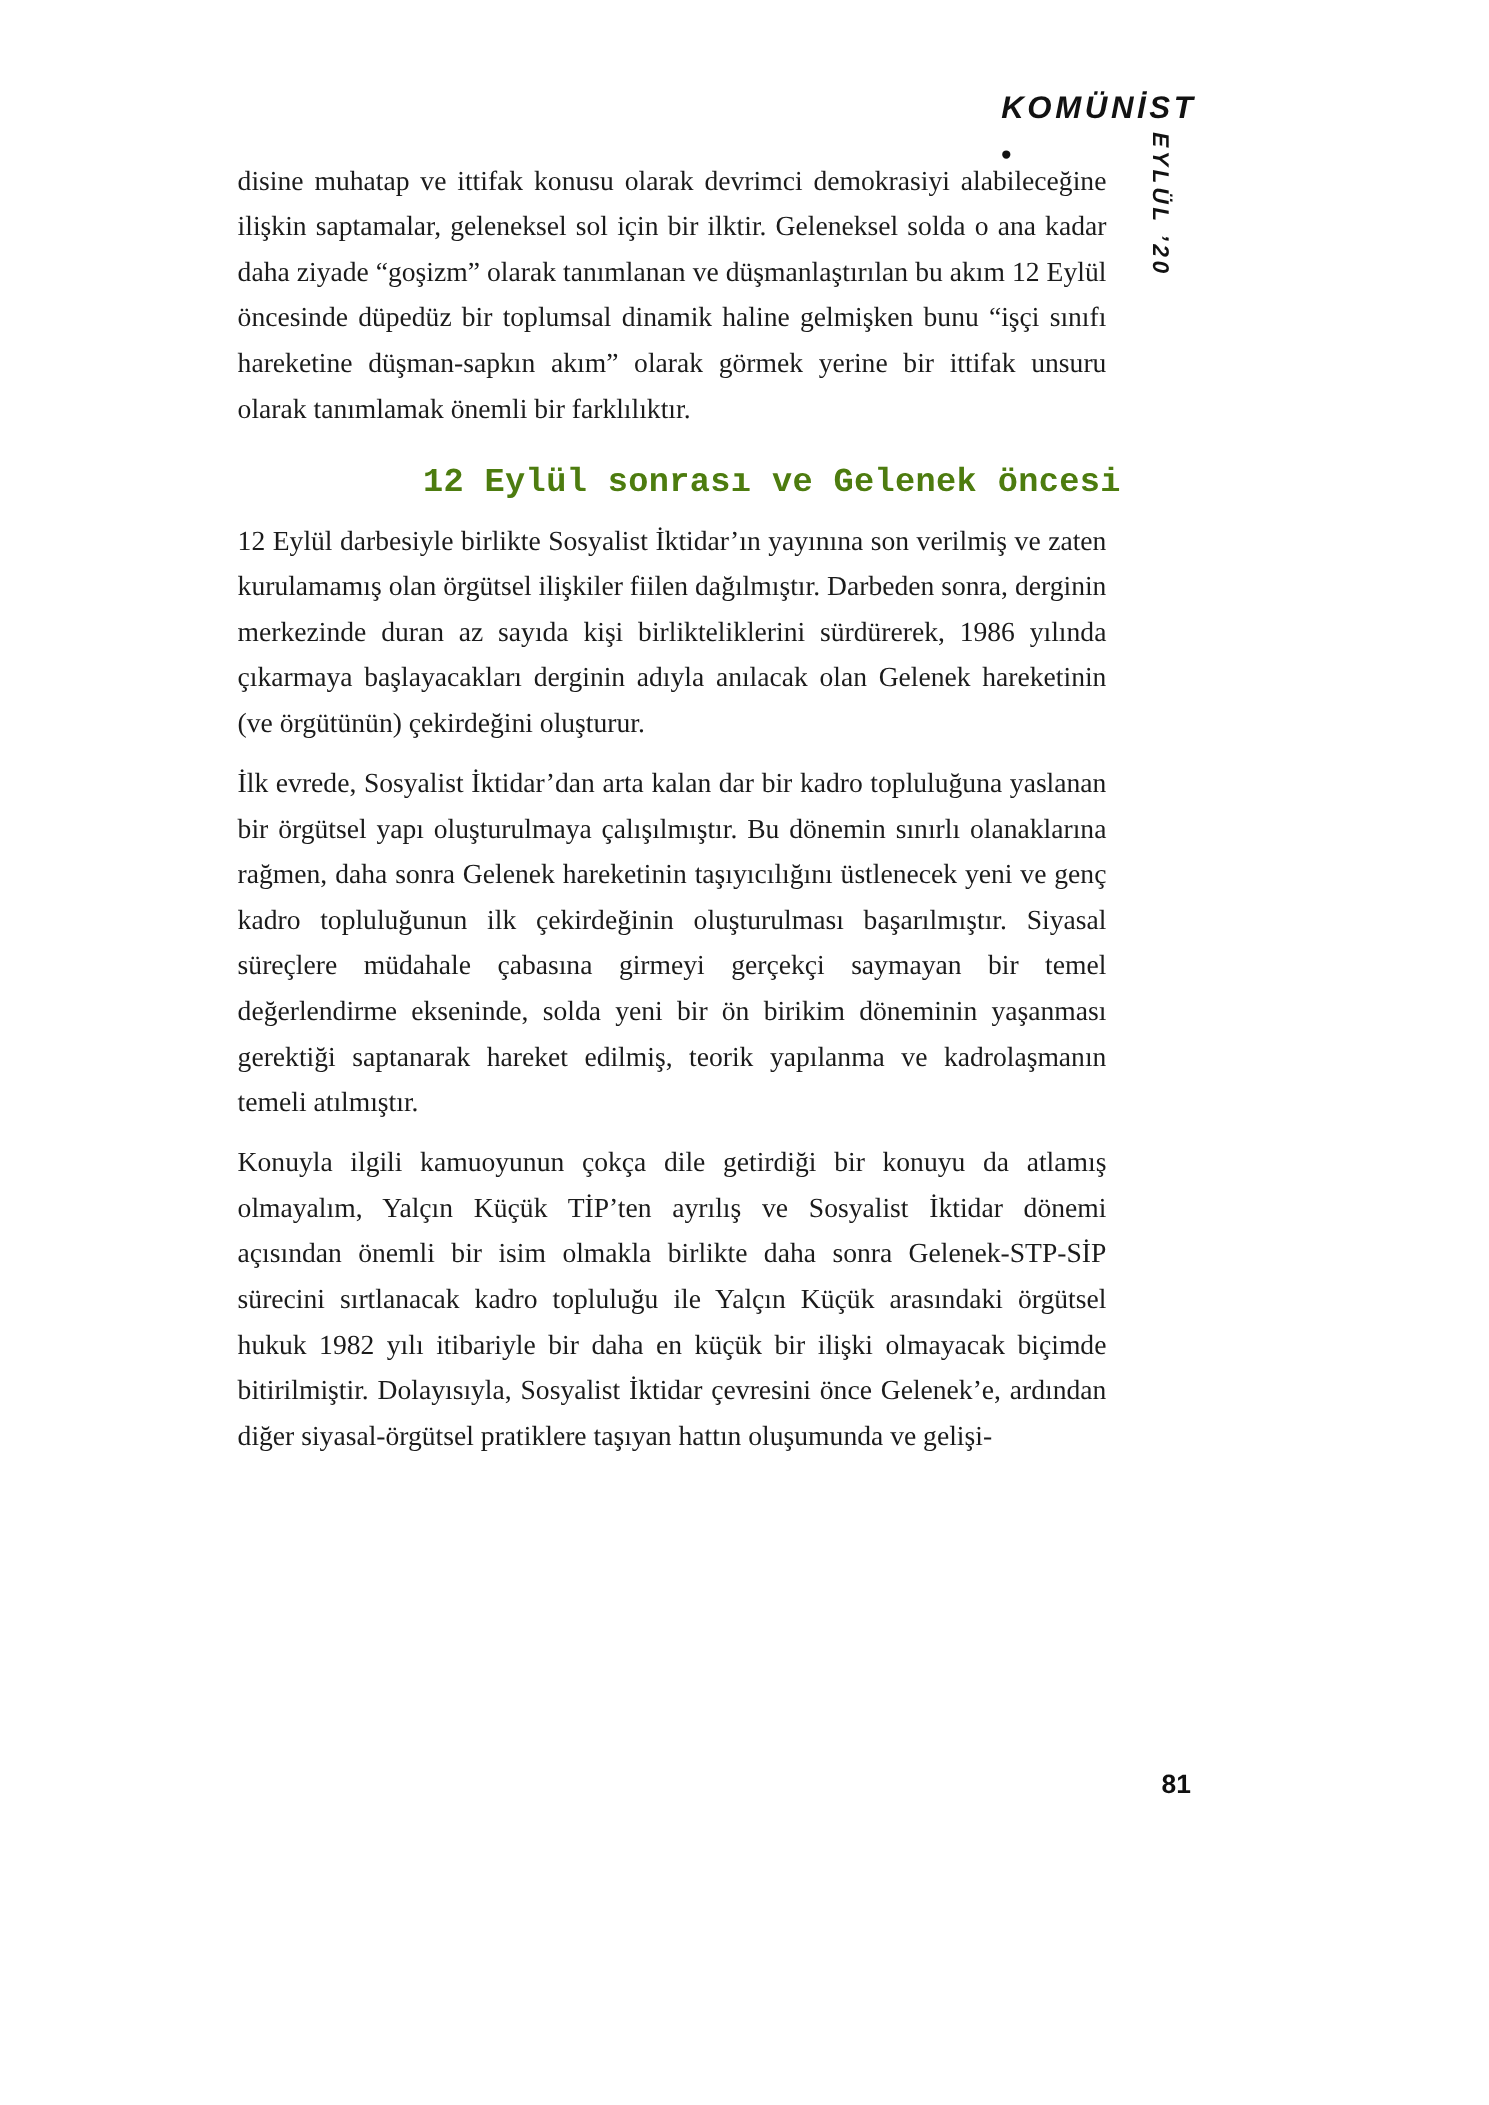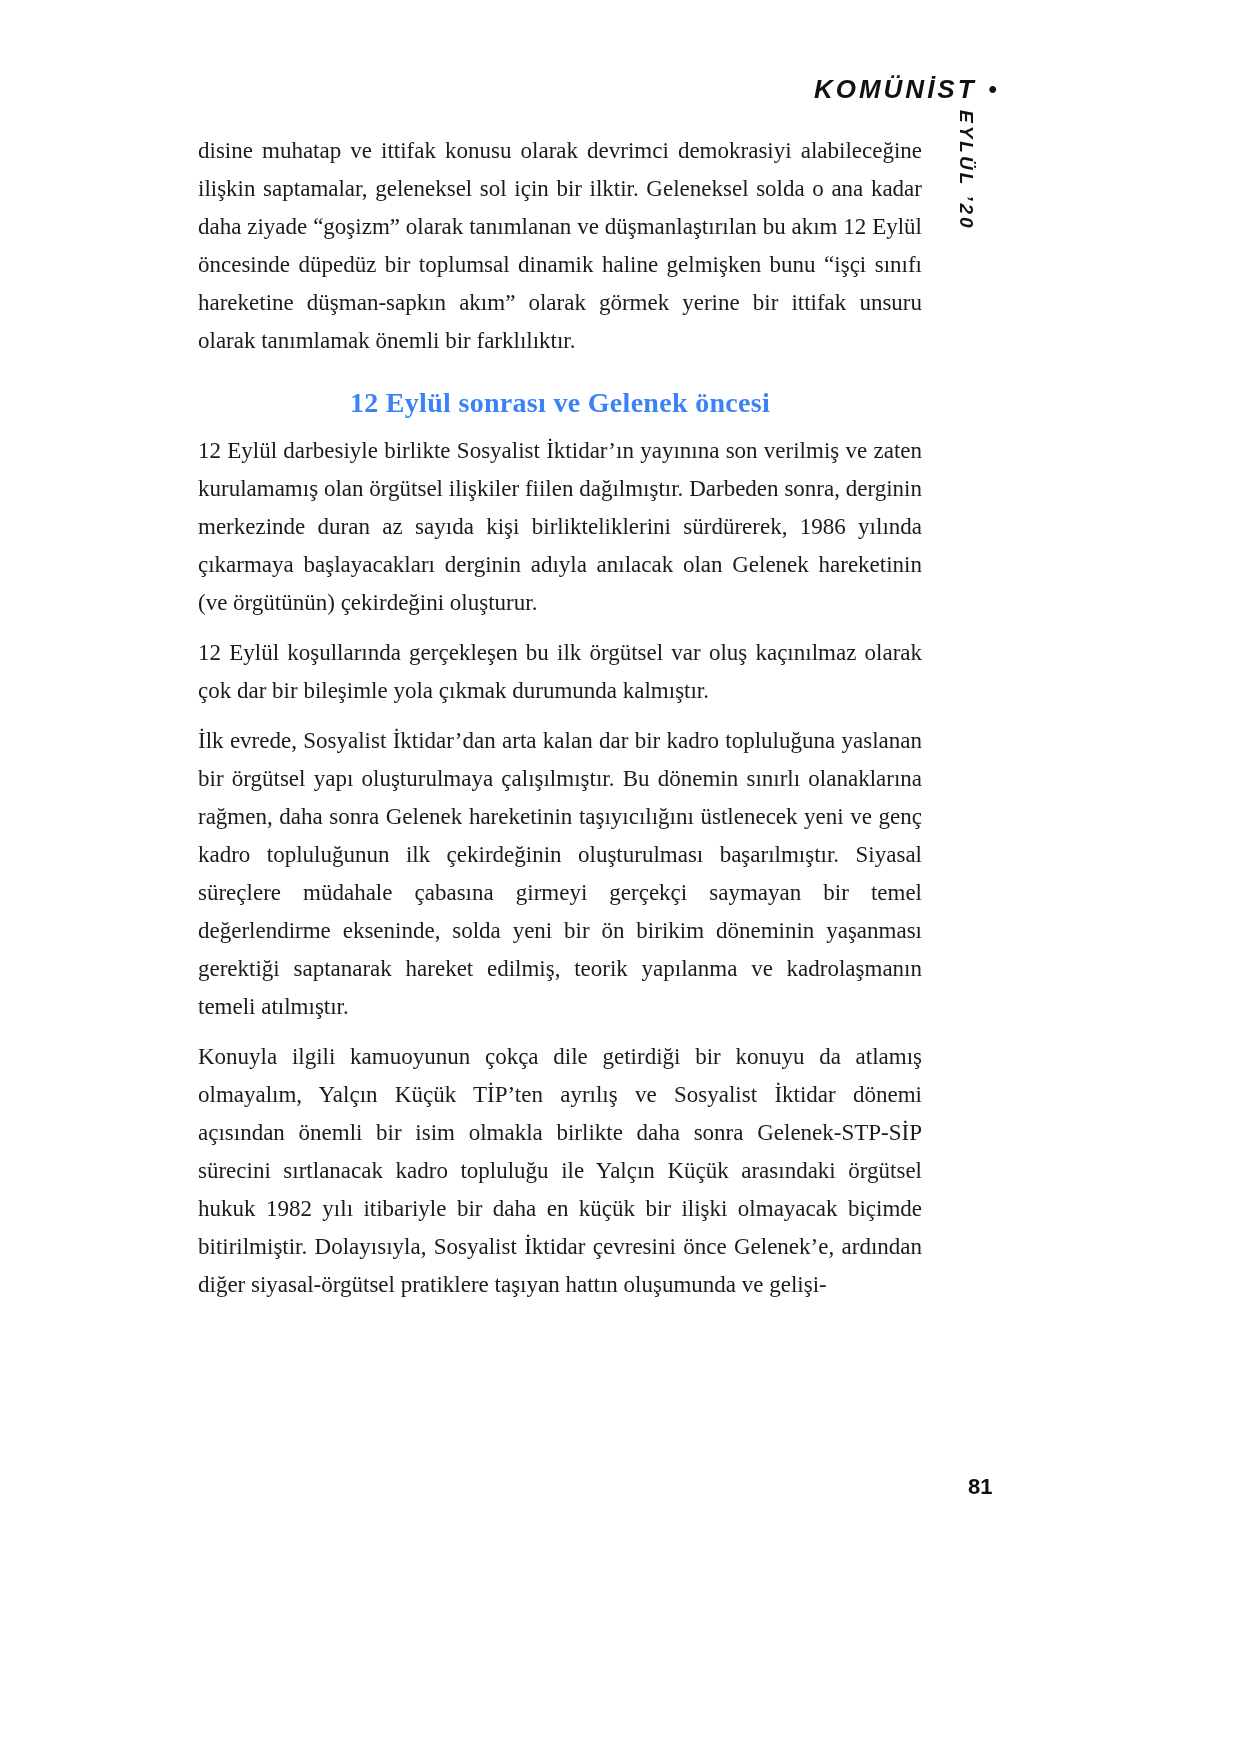--- a/index.html
+++ b/index.html
@@ -13,29 +13,30 @@
     height: 1754px;
     background: #ffffff;
     overflow: hidden;
     color: #1c1c1c;
   }
   .masthead {
     position: absolute;
     top: 74px;
     right: 244px;
     display: flex;
-    align-items: center;
+    align-items: flex-start;
     gap: 12px;
     font-family: "Liberation Sans", sans-serif;
     font-weight: 700;
     font-style: italic;
     font-size: 26px;
     letter-spacing: 3px;
     color: #121212;
     white-space: nowrap;
+    flex-direction: column;
   }
   .mast-bullet {
     font-style: normal;
     font-size: 24px;
     letter-spacing: 0;
     transform: translateY(-1px);
   }
   .issue-vertical {
     position: absolute;
     top: 110px;
@@ -59,26 +60,26 @@
     line-height: 38px;
     text-align: justify;
     color: #1b1b1b;
     hyphens: auto;
     -webkit-hyphens: auto;
   }
   .para {
     margin: 12px;
   }
   .section-heading {
-    font-family: Liberation Serif, serif;
+    font-family: Liberation Mono, monospace;
     font-size: 28px;
     font-weight: 600;
     letter-spacing: 0.3px;
-    text-align: center;
-    color: #3b82f6;
+    text-align: right;
+    color: #4d7c0f;
     margin: 26px 0 10px 0;
     line-height: 34px;
   }
   .page-number {
     position: absolute;
     top: 1474px;
     left: 968px;
     font-family: "Liberation Sans", sans-serif;
     font-weight: 700;
     font-size: 22px;
@@ -96,20 +97,19 @@
   </div>
 
   <div class="issue-vertical">EYLÜL ’20</div>
 
   <main class="body-text">
     <p class="para">disine muhatap ve ittifak konusu olarak devrimci demokrasiyi alabileceğine ilişkin saptamalar, geleneksel sol için bir ilktir. Geleneksel solda o ana kadar daha ziyade “goşizm” olarak tanımlanan ve düşmanlaştırılan bu akım 12 Eylül öncesinde düpedüz bir toplumsal dinamik haline gelmişken bunu “işçi sınıfı hareketine düşman-sapkın akım” olarak görmek yerine bir ittifak unsuru olarak tanımlamak önemli bir farklılıktır.</p>
 
     <h2 class="section-heading">12 Eylül sonrası ve Gelenek öncesi</h2>
 
     <p class="para">12 Eylül darbesiyle birlikte Sosyalist İktidar’ın yayınına son verilmiş ve zaten kurulamamış olan örgütsel ilişkiler fiilen dağılmıştır. Darbeden sonra, derginin merkezinde duran az sayıda kişi birlikteliklerini sürdürerek, 1986 yılında çıkarmaya başlayacakları derginin adıyla anılacak olan Gelenek hareketinin (ve örgütünün) çekirdeğini oluşturur.</p>
-    <p class="para">12 Eylül koşullarında gerçekleşen bu ilk örgütsel var oluş kaçınılmaz olarak çok dar bir bileşimle yola çıkmak durumunda kalmıştır.</p>
     <p class="para">İlk evrede, Sosyalist İktidar’dan arta kalan dar bir kadro topluluğuna yaslanan bir örgütsel yapı oluşturulmaya çalışılmıştır. Bu dönemin sınırlı olanaklarına rağmen, daha sonra Gelenek hareketinin taşıyıcılığını üstlenecek yeni ve genç kadro topluluğunun ilk çekirdeğinin oluşturulması başarılmıştır. Siyasal süreçlere müdahale çabasına girmeyi gerçekçi saymayan bir temel değerlendirme ekseninde, solda yeni bir ön birikim döneminin yaşanması gerektiği saptanarak hareket edilmiş, teorik yapılanma ve kadrolaşmanın temeli atılmıştır.</p>
     <p class="para">Konuyla ilgili kamuoyunun çokça dile getirdiği bir konuyu da atlamış olmayalım, Yalçın Küçük TİP’ten ayrılış ve Sosyalist İktidar dönemi açısından önemli bir isim olmakla birlikte daha sonra Gelenek-STP-SİP sürecini sırtlanacak kadro topluluğu ile Yalçın Küçük arasındaki örgütsel hukuk 1982 yılı itibariyle bir daha en küçük bir ilişki olmayacak biçimde bitirilmiştir. Dolayısıyla, Sosyalist İktidar çevresini önce Gelenek’e, ardından diğer siyasal-örgütsel pratiklere taşıyan hattın oluşumunda ve gelişi-</p>
   </main>
 
   <div class="page-number">81</div>
 
 </div>
 
 </body></html>

